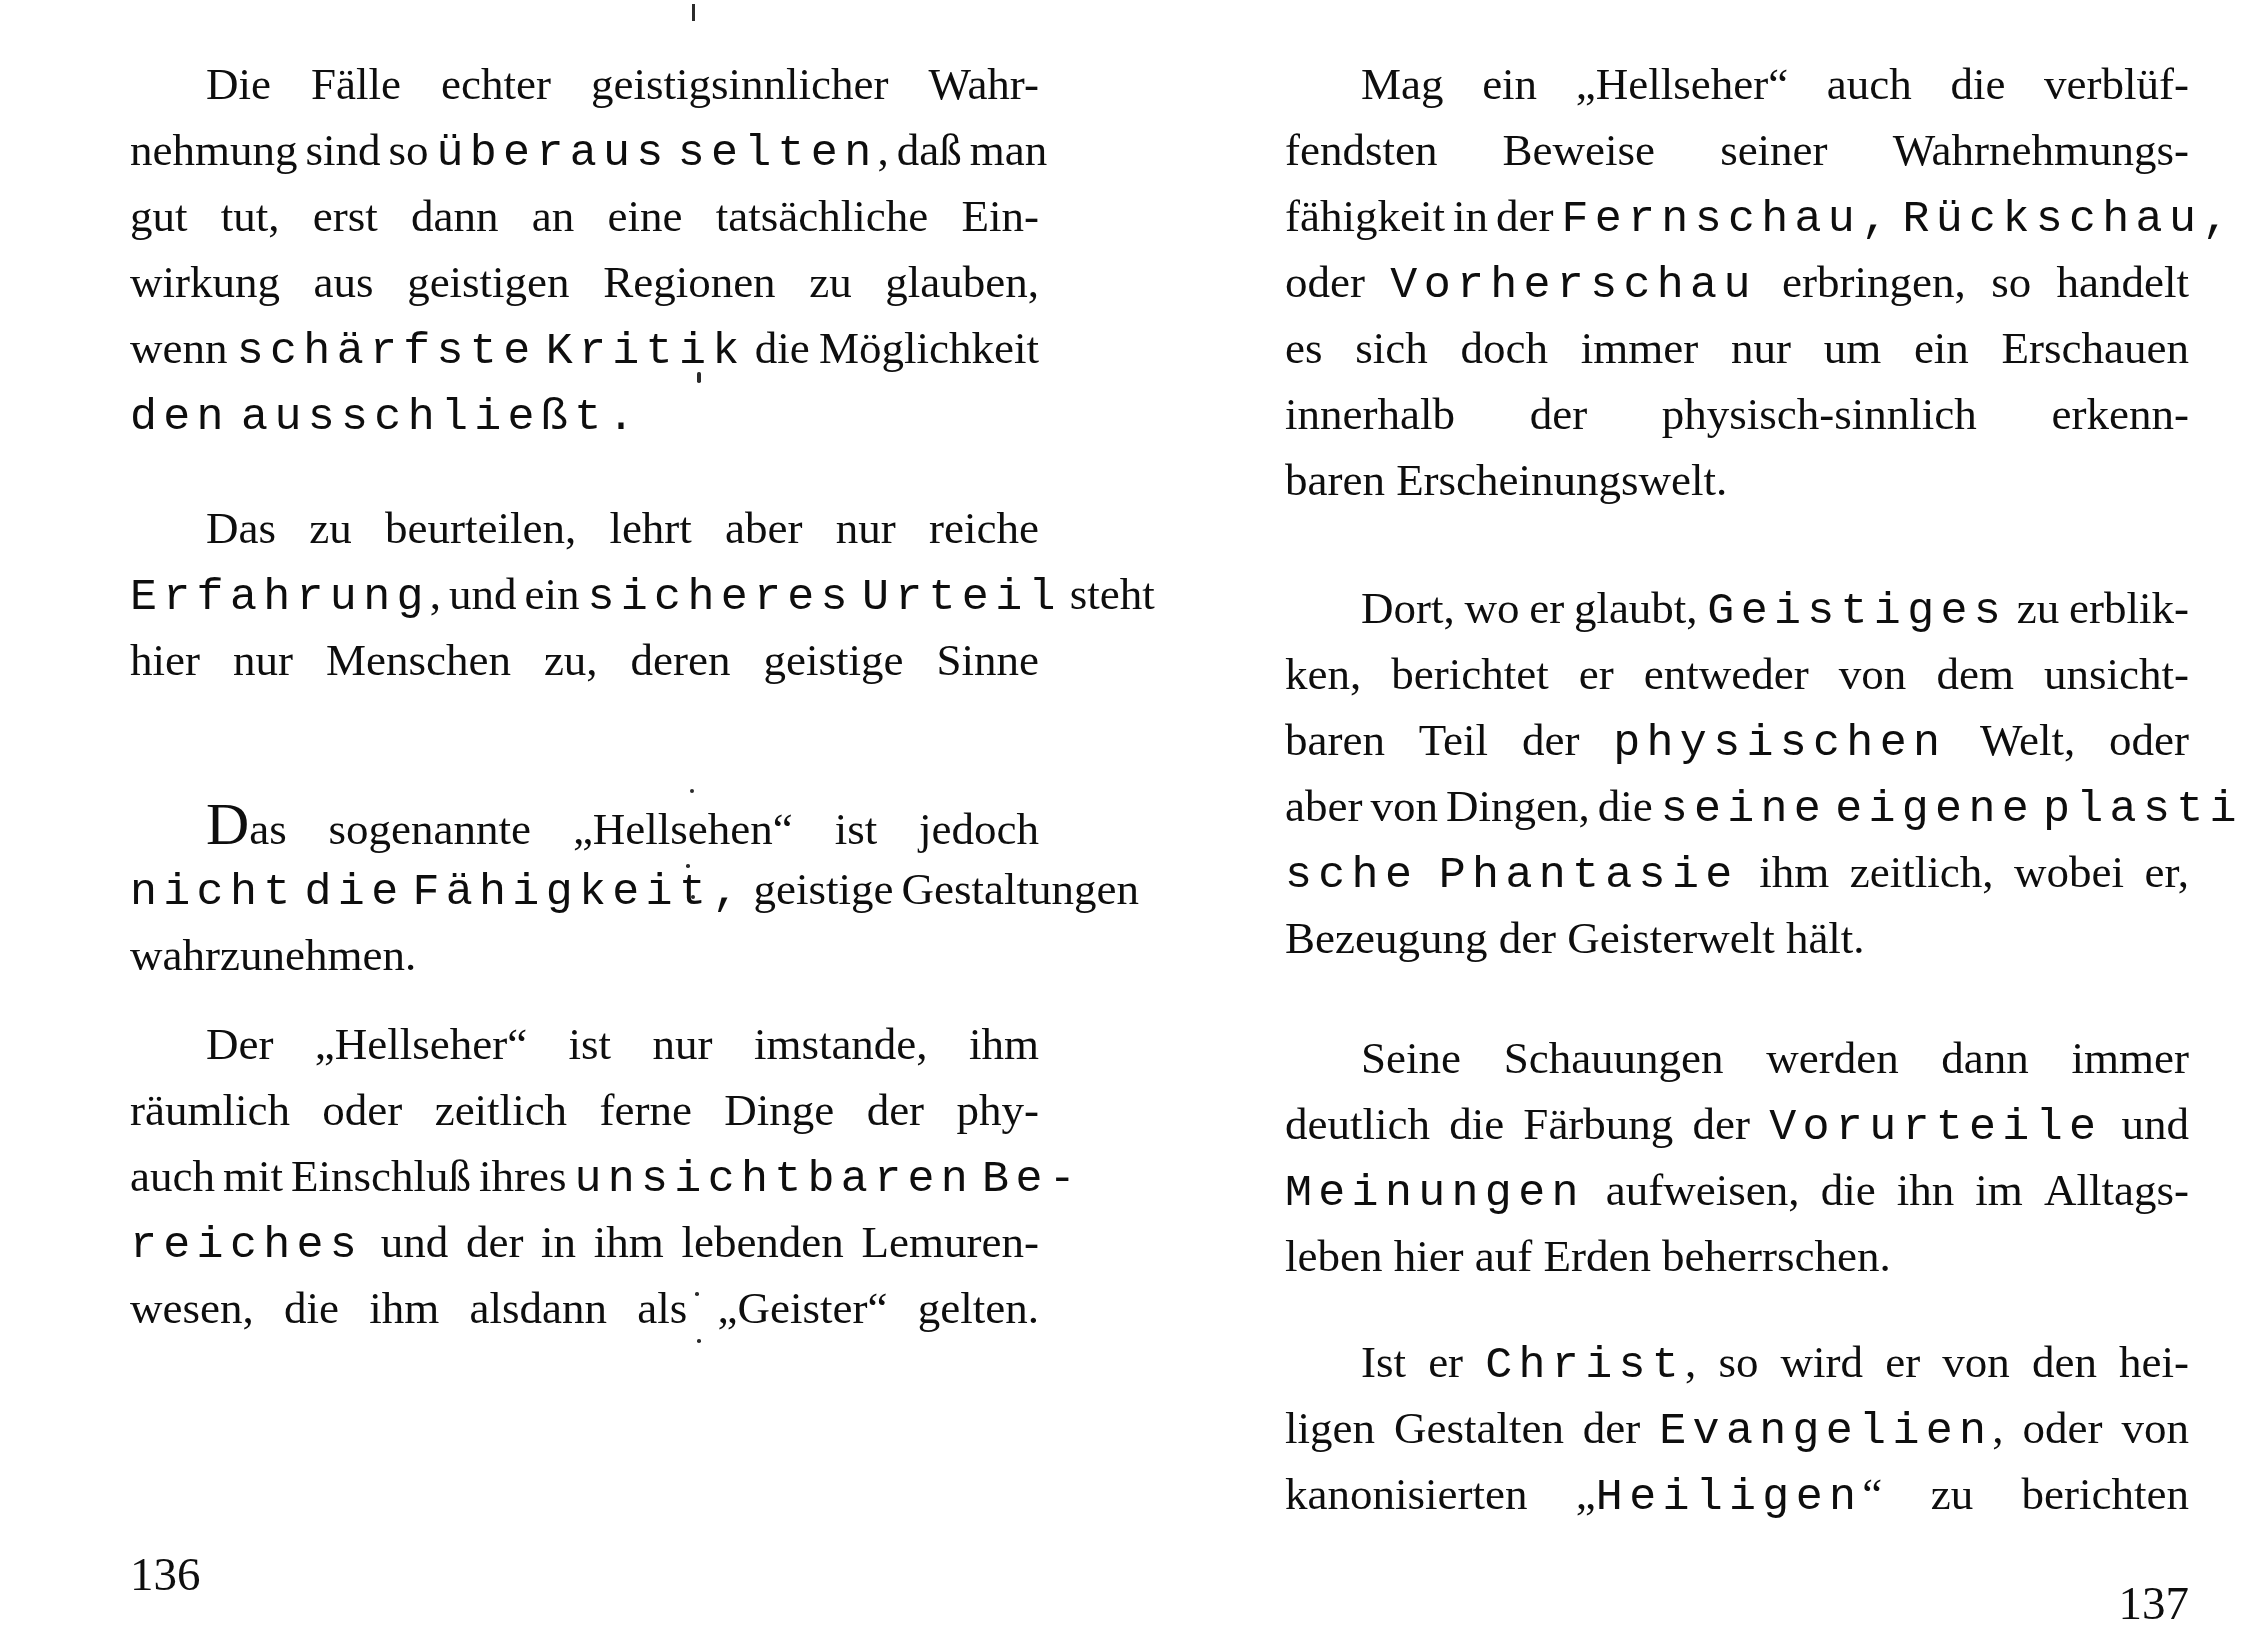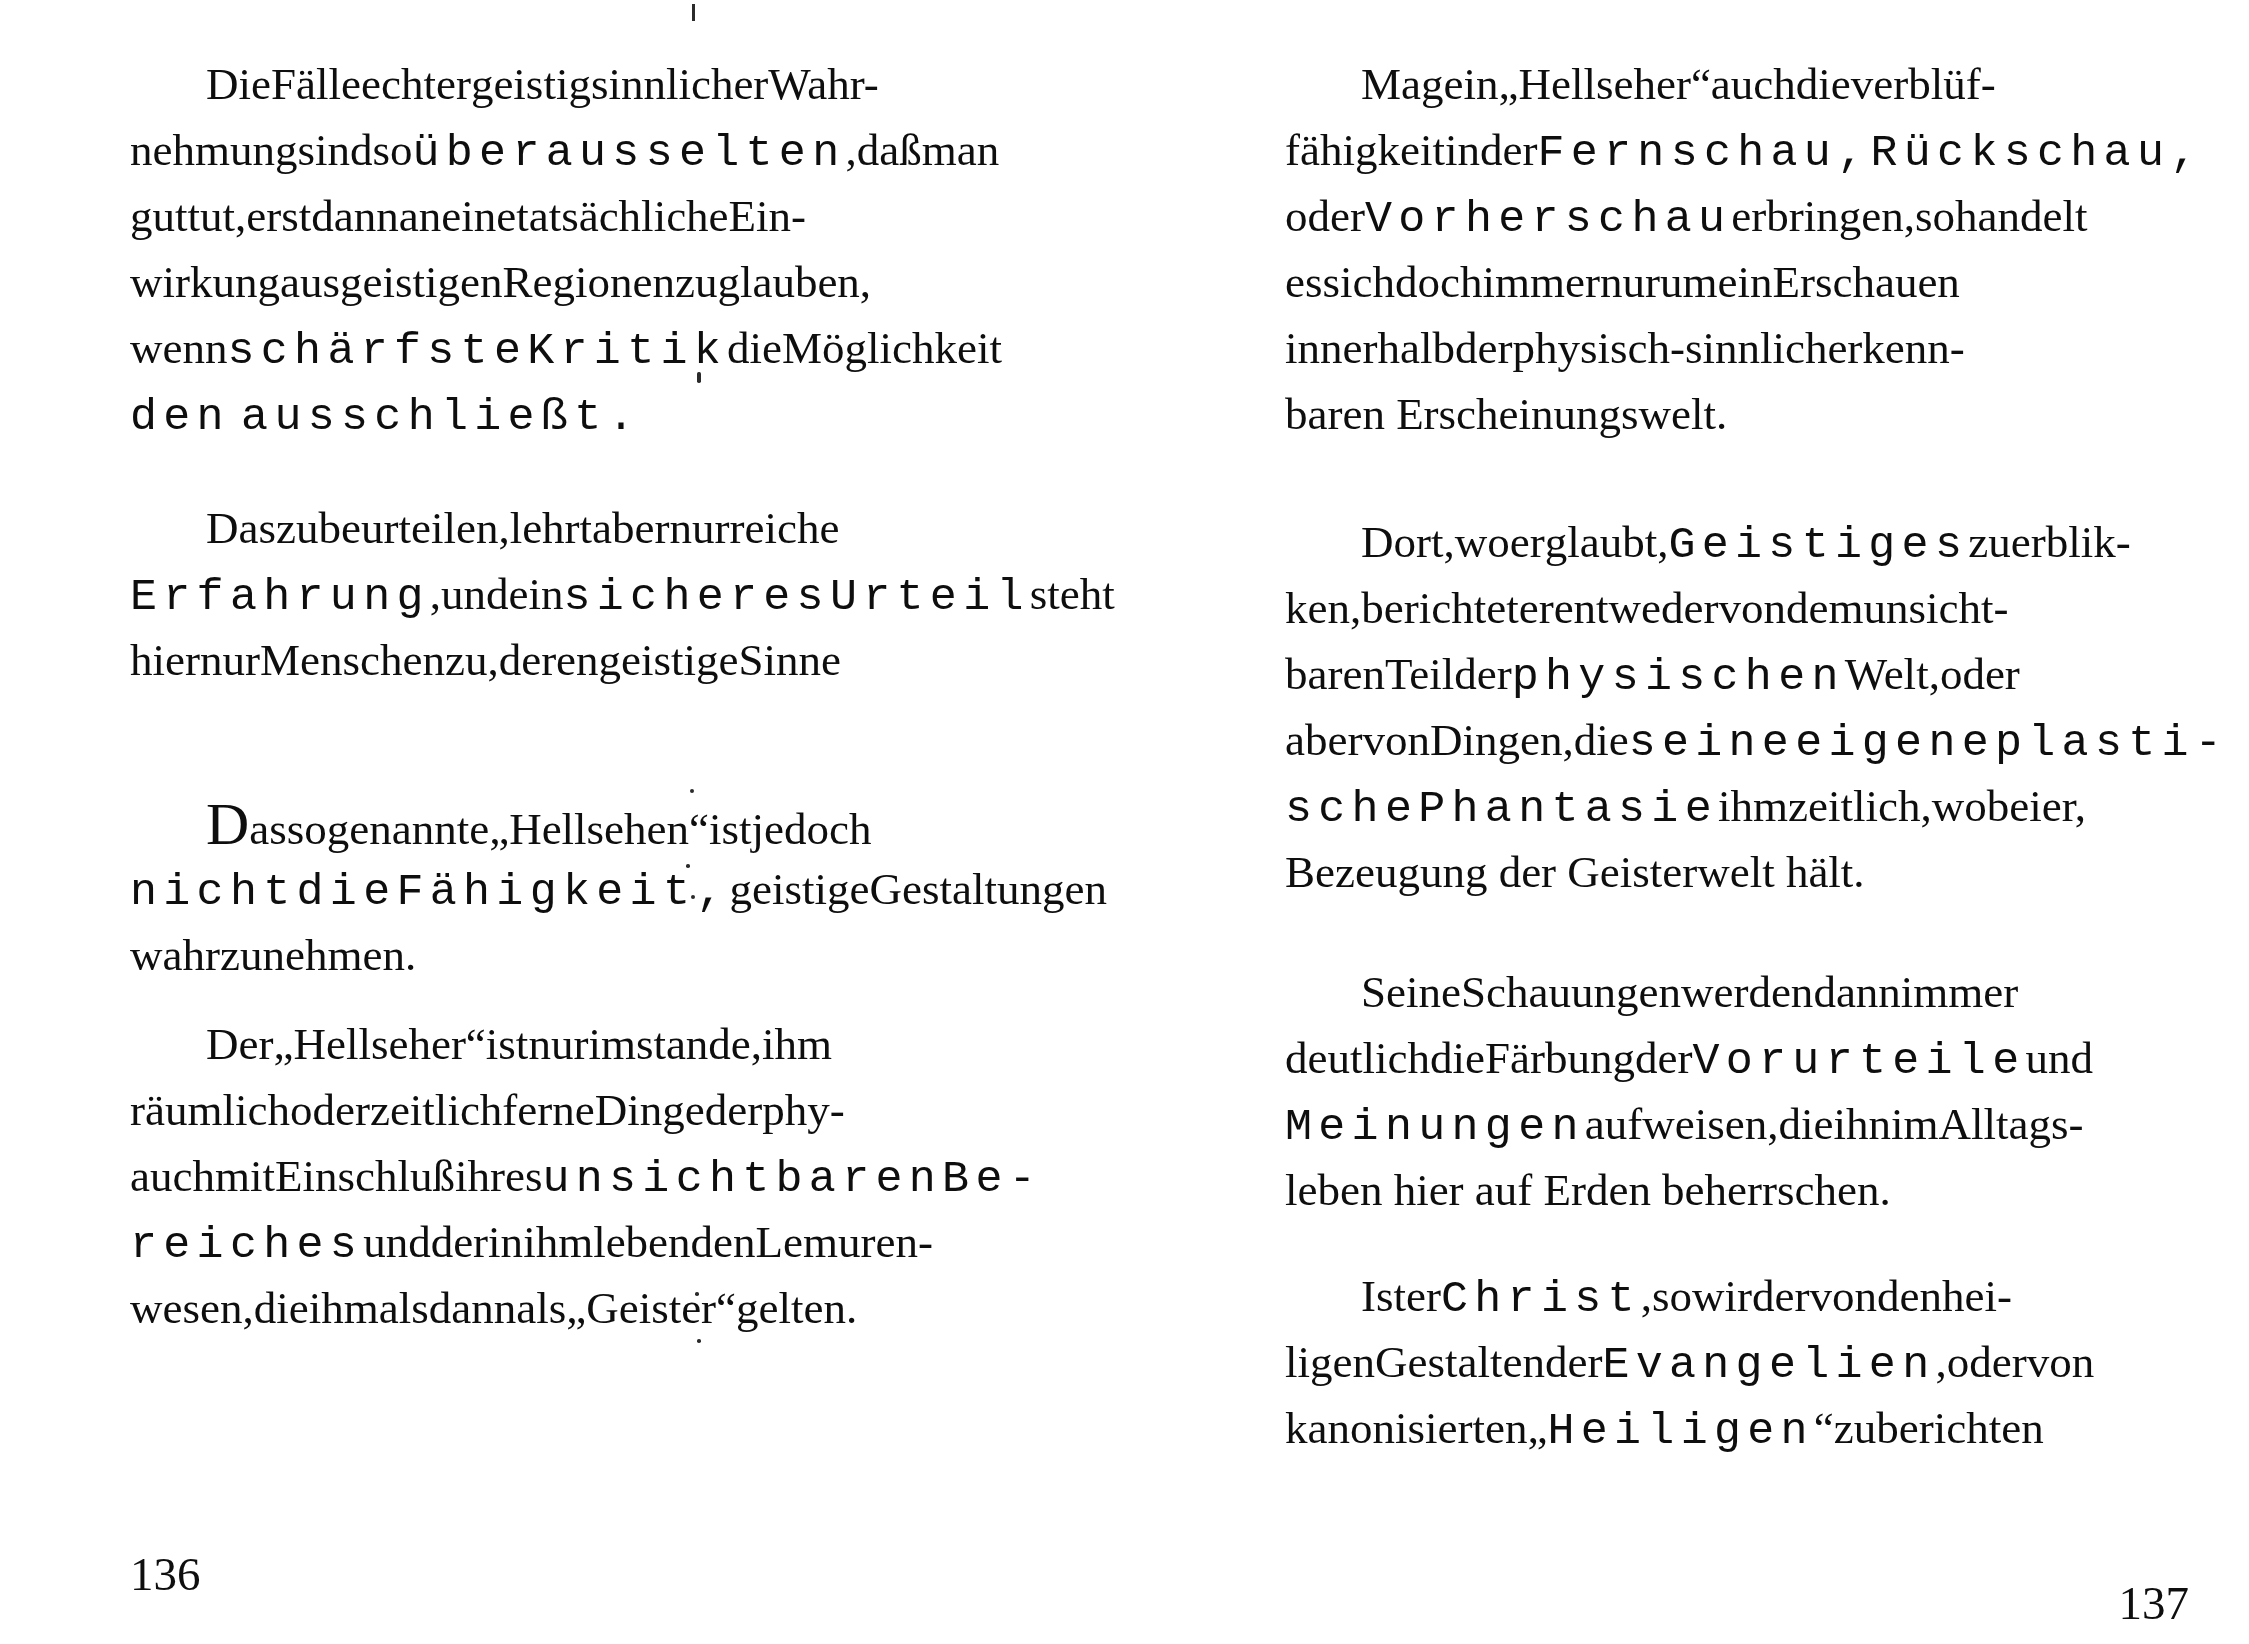--- a/index.html
+++ b/index.html
@@ -13,23 +13,23 @@
   #left-text{left:130px;width:909px;}
   #right-text{left:1285px;width:904px;}
   .para{margin:0;}
   #left-text .para:nth-child(2){margin-top:48px;}
   #left-text .para:nth-child(3){margin-top:97px;}
   #left-text .para:nth-child(4){margin-top:22.5px;}
   #right-text .para:nth-child(2){margin-top:62px;}
   #right-text .para:nth-child(3){margin-top:54px;}
   #right-text .para:nth-child(4){margin-top:40px;}
   .line{
-    display:flex;align-items:baseline;
+    display:flex;justify-content:space-between;align-items:baseline;
     height:66px;padding-top:12px;box-sizing:border-box;
-    font-size:45px;gap:0;
+    font-size:45px;gap:8px;
   }
   .line.first{padding-left:76px;}
   .line.end{justify-content:flex-start;gap:11.2px;}
   .tok{display:inline-block;white-space:pre;line-height:1;}
   .sp{letter-spacing:0.14em;font-family:Liberation Mono, monospace;}
   .big{font-size:1.33em;line-height:0.8;}
   .page-number{
     position:absolute;font-size:47px;line-height:1;
   }
   #page-number-left{left:130px;top:1551px;}
@@ -193,20 +193,26 @@
     <div class="para">
       <div class="line first">
         <span class="tok"><span>Mag</span></span>
         <span class="tok"><span>ein</span></span>
         <span class="tok"><span>„Hellseher“</span></span>
         <span class="tok"><span>auch</span></span>
         <span class="tok"><span>die</span></span>
         <span class="tok"><span>verblüf-</span></span>
       </div>
       <div class="line">
+        <span class="tok"><span>fendsten</span></span>
+        <span class="tok"><span>Beweise</span></span>
+        <span class="tok"><span>seiner</span></span>
+        <span class="tok"><span>Wahrnehmungs-</span></span>
+      </div>
+      <div class="line">
         <span class="tok"><span>fähigkeit</span></span>
         <span class="tok"><span>in</span></span>
         <span class="tok"><span>der</span></span>
         <span class="tok"><span class="sp">Fernschau,</span></span>
         <span class="tok"><span class="sp">Rückschau,</span></span>
       </div>
       <div class="line">
         <span class="tok"><span>oder</span></span>
         <span class="tok"><span class="sp">Vorherschau</span></span>
         <span class="tok"><span>erbringen,</span></span>

